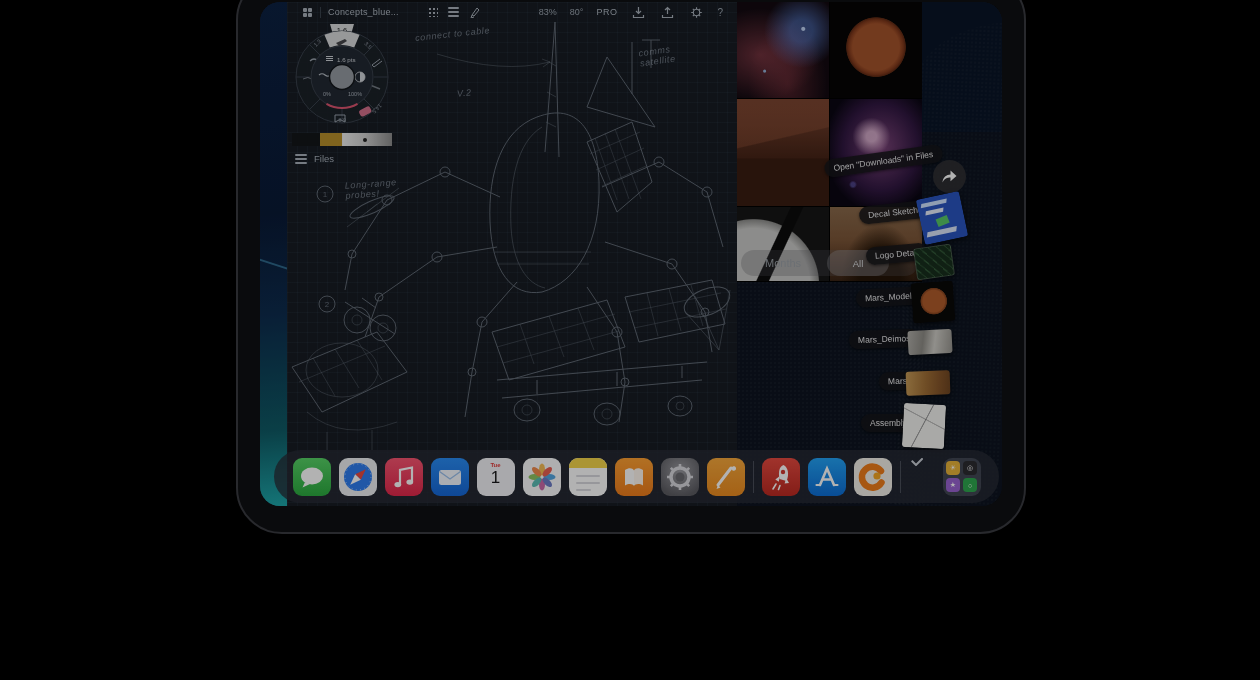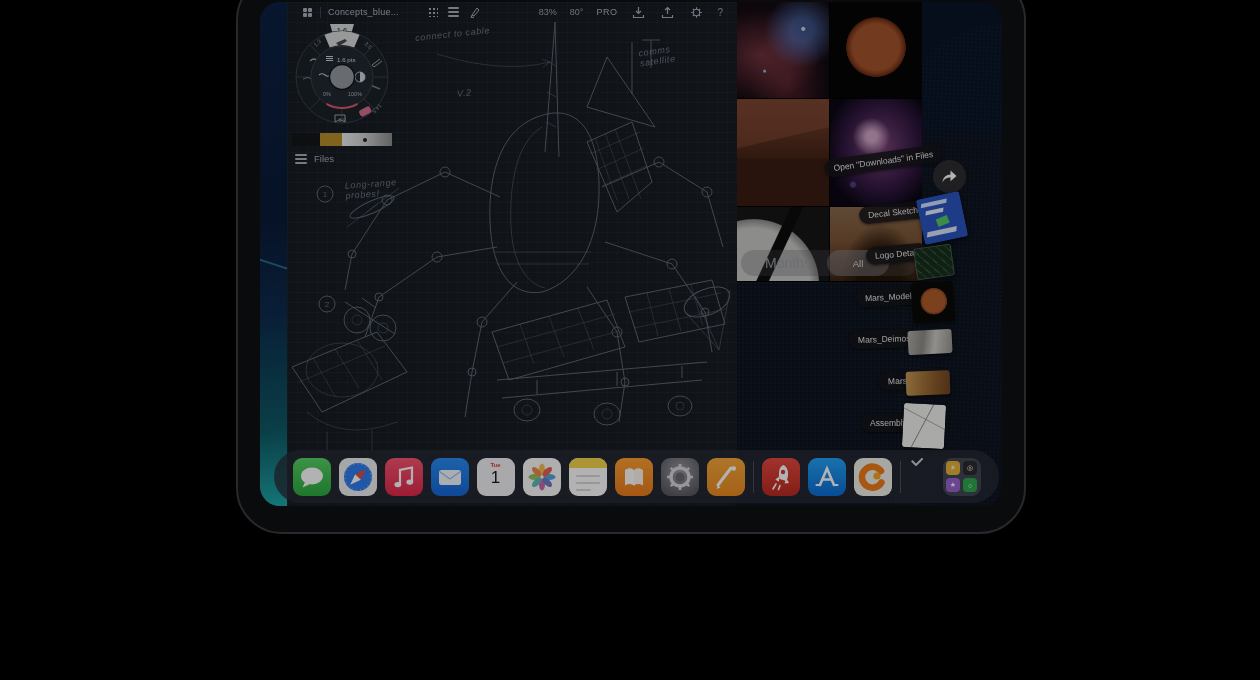--- a/index.html
+++ b/index.html
@@ -82,21 +82,21 @@
     radial-gradient(ellipse at 55% 45%,rgba(200,110,190,.6),rgba(120,55,150,.35) 52%,transparent 78%),
     radial-gradient(circle at 25% 80%,rgba(110,130,230,.5) 0 2px,transparent 4px),#0b0714; }
   .ph-voyager { background:
     linear-gradient(115deg,transparent 42%,#0c0c0c 43% 52%,transparent 53%),
     radial-gradient(circle at 18% 105%,#c9c9c7 0 52%,#8f8f8d 60%,transparent 61%),#161616; }
   .ph-rover { background:
     radial-gradient(ellipse at 55% 100%,#241508 0 28%,transparent 55%),
     linear-gradient(180deg,#8a6a4c 0%,#7c5638 45%,#5a3a24 75%,#3a2415 100%); }
   .ph-tabsband { position:absolute; left:4px; bottom:6px; width:177px; height:26px;
     border-radius:13px; background:rgba(95,95,100,.28); display:flex; align-items:center; }
-  .ph-tab-months { position:absolute; left:24px; color:#9aa0a6; font-size:14px; }
+  .ph-tab-months { position:absolute; left:24px; color:#9aa0a6; font-size:11px; }
   .ph-all-pill { position:absolute; left:86px; width:62px; height:26px; border-radius:13px;
     background:rgba(165,165,170,.32); display:flex; align-items:center; justify-content:center;
     color:#d9dbde; font-size:9.5px; }
 
   
   .teal-navy { position:absolute; left:662px; top:0; width:85px; height:130px; background:#0a1527; }
   .teal-main { position:absolute; left:655px; top:16px; width:105px; height:505px;
     background:radial-gradient(ellipse at 40% 35%,#1f564b,#16443b 58%,#0e332c 100%);
     border-top-left-radius:120px 85px; transform:rotate(2.5deg); transform-origin:top left; }
   .teal-under { position:absolute; left:477px; top:271px; width:186px; height:237px;

